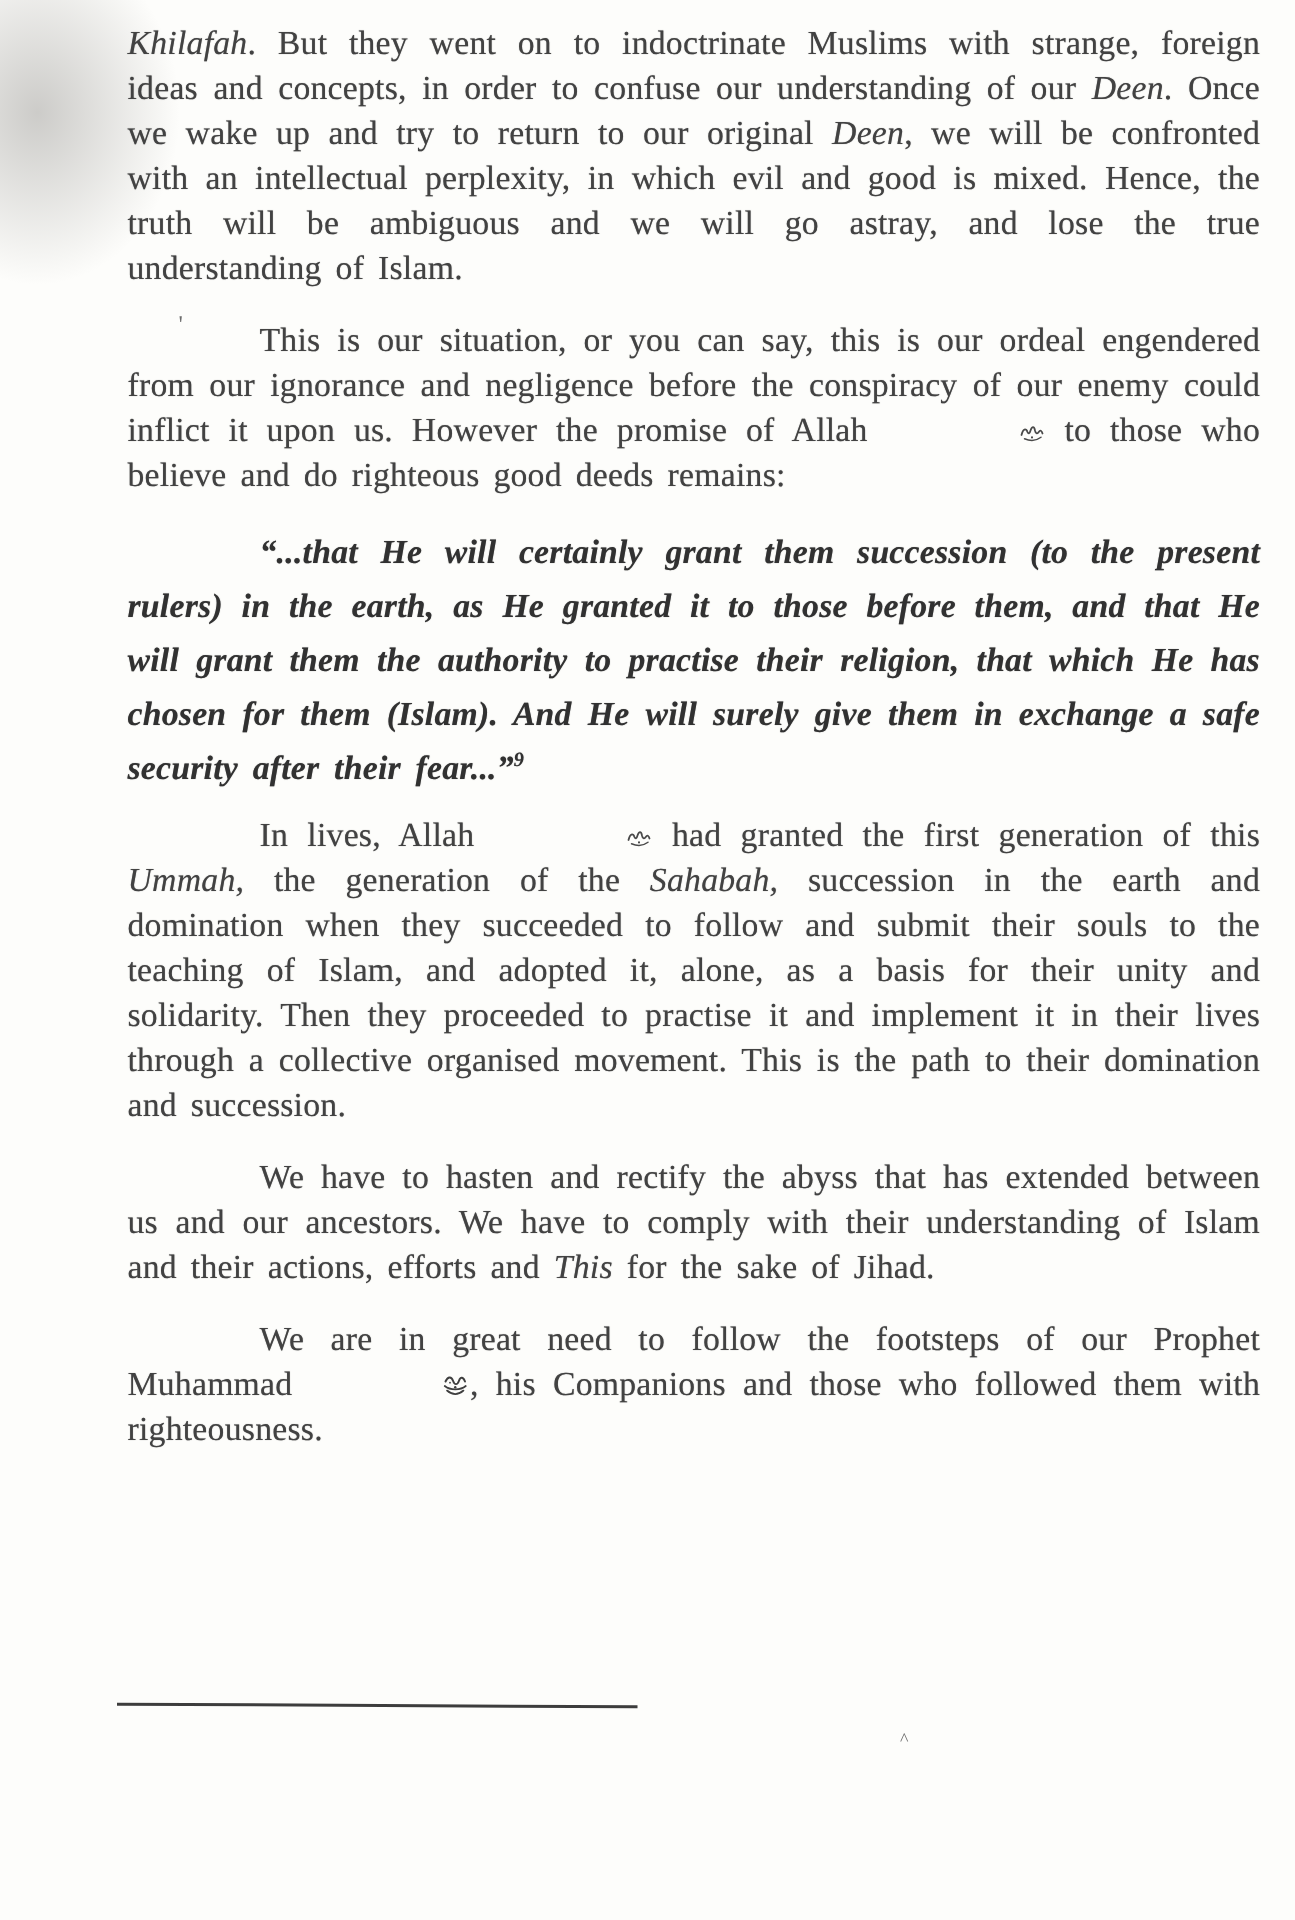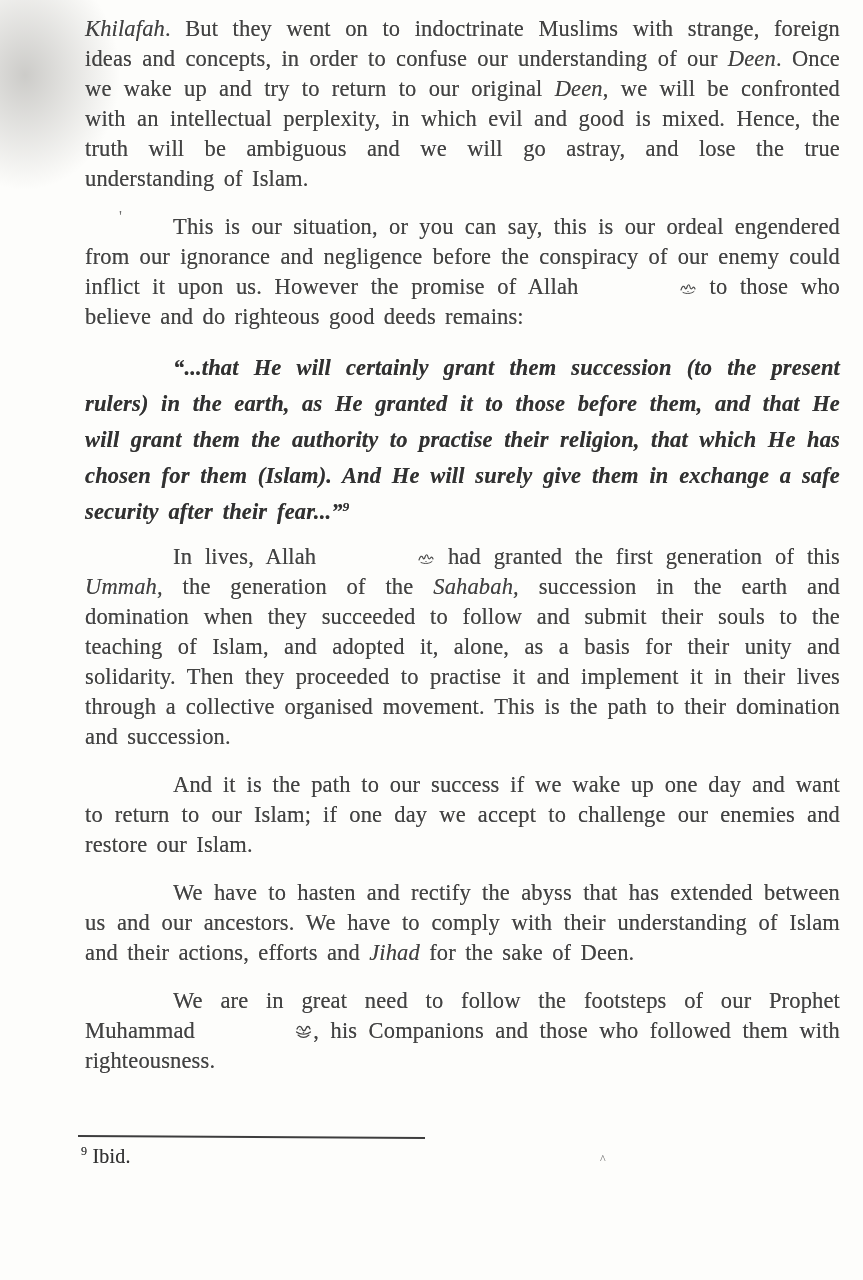--- a/index.html
+++ b/index.html
@@ -93,30 +93,28 @@
             <path d="M2 10 C3 6 5 5 6 8 C6.6 9.5 7.5 9 8 7 C9 4 10.5 4 11 7 C11.4 9 12.5 9.5 13.5 8 C14.5 6.5 15.5 7 16 9" stroke="#4a4a4a" stroke-width="1.2" fill="none" stroke-linecap="round"></path>
             <path d="M4 12.5 C8 14.2 12 13.8 15 11.5" stroke="#4a4a4a" stroke-width="1" fill="none" stroke-linecap="round"></path>
             <circle cx="9" cy="11.6" r="0.7" fill="#4a4a4a"></circle>
           </svg></span><span> to those who believe and do righteous good deeds remains:</span></p>
       <p class="para quote"><span>“...that He will certainly grant them succession (to the present rulers) in the earth, as He granted it to those before them, and that He will grant them the authority to practise their religion, that which He has chosen for them (Islam). And He will surely give them in exchange a safe security after their fear...”</span><sup>9</sup></p>
       <p class="para body"><span>In lives, Allah </span><span class="honorific"><svg width="18" height="16" viewBox="0 0 18 16">
             <path d="M2 10 C3 6 5 5 6 8 C6.6 9.5 7.5 9 8 7 C9 4 10.5 4 11 7 C11.4 9 12.5 9.5 13.5 8 C14.5 6.5 15.5 7 16 9" stroke="#4a4a4a" stroke-width="1.2" fill="none" stroke-linecap="round"></path>
             <path d="M4 12.5 C8 14.2 12 13.8 15 11.5" stroke="#4a4a4a" stroke-width="1" fill="none" stroke-linecap="round"></path>
             <circle cx="9" cy="11.6" r="0.7" fill="#4a4a4a"></circle>
           </svg></span><span> had granted the first generation of this </span><span class="it">Ummah,</span><span> the generation of the </span><span class="it">Sahabah,</span><span> succession in the earth and domination when they succeeded to follow and submit their souls to the teaching of Islam, and adopted it, alone, as a basis for their unity and solidarity. Then they proceeded to practise it and implement it in their lives through a collective organised movement. This is the path to their domination and succession.</span></p>
-      <p class="para body"><span>And it is the path to our success if we wake up one day and want to return to our Islam; if one day we accept to challenge our enemies and restore our Islam.</span></p>
-      <p class="para body"><span>We have to hasten and rectify the abyss that has extended between us and our ancestors. We have to comply with their understanding of Islam and their actions, efforts and </span><span class="it">Jihad</span><span> for the sake of Deen.</span></p>
+      <p class="para body"><span>We have to hasten and rectify the abyss that has extended between us and our ancestors. We have to comply with their understanding of Islam and their actions, efforts and </span><span class="it">This</span><span> for the sake of Jihad.</span></p>
       <p class="para body"><span>We are in great need to follow the footsteps of our Prophet Muhammad </span><span class="honorific"><svg width="19" height="17" viewBox="0 0 19 17">
             <path d="M3 6 C4.5 2.5 7 2.5 8 5.5 C9 8.5 11 8.5 12 5.5 C13 2.5 15 3 16 6" stroke="#3f3f3f" stroke-width="1.3" fill="none" stroke-linecap="round"></path>
             <path d="M2.5 9 C6 12 13 12 16.5 9" stroke="#3f3f3f" stroke-width="1.2" fill="none" stroke-linecap="round"></path>
             <path d="M4 12 C7.5 15 11.5 15 15 12" stroke="#3f3f3f" stroke-width="1.1" fill="none" stroke-linecap="round"></path>
             <circle cx="9.5" cy="9.8" r="0.8" fill="#3f3f3f"></circle>
             <circle cx="6" cy="6.8" r="0.6" fill="#3f3f3f"></circle>
           </svg></span><span>, his Companions and those who followed them with righteousness.</span></p>
     </div>
 
   <div class="footnote-area">
     <div class="fn-rule"></div>
-    <p class="fn-text"><sup>9</sup> <span>Ibid.</span></p>
   </div>
 <span class="artifact" style="left: 119px; top: 208px; font-size: 16px;">'</span>
     <span class="artifact" style="left: 600px; top: 1152px; font-size: 12px;">^</span>
   </div>
 
 </body></html>

